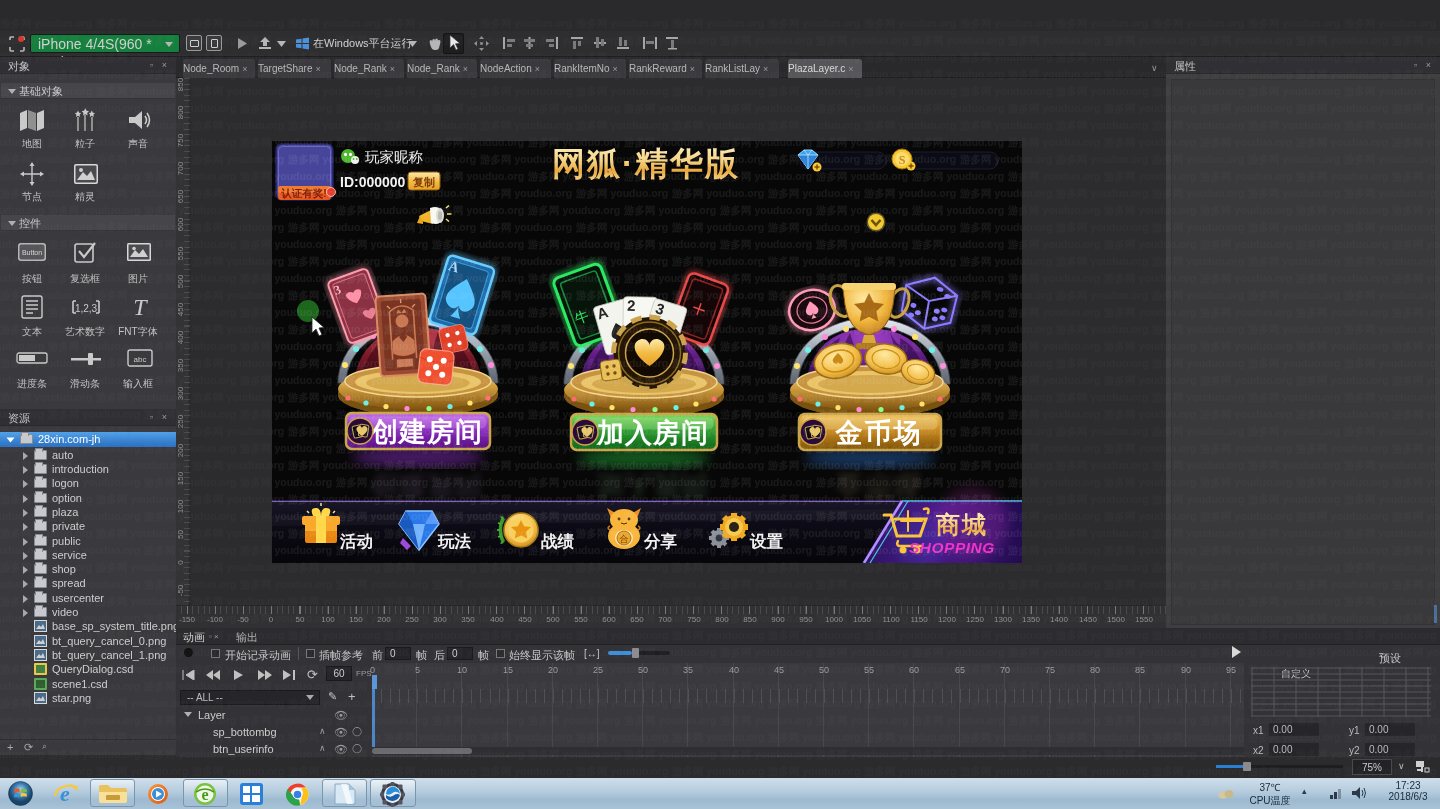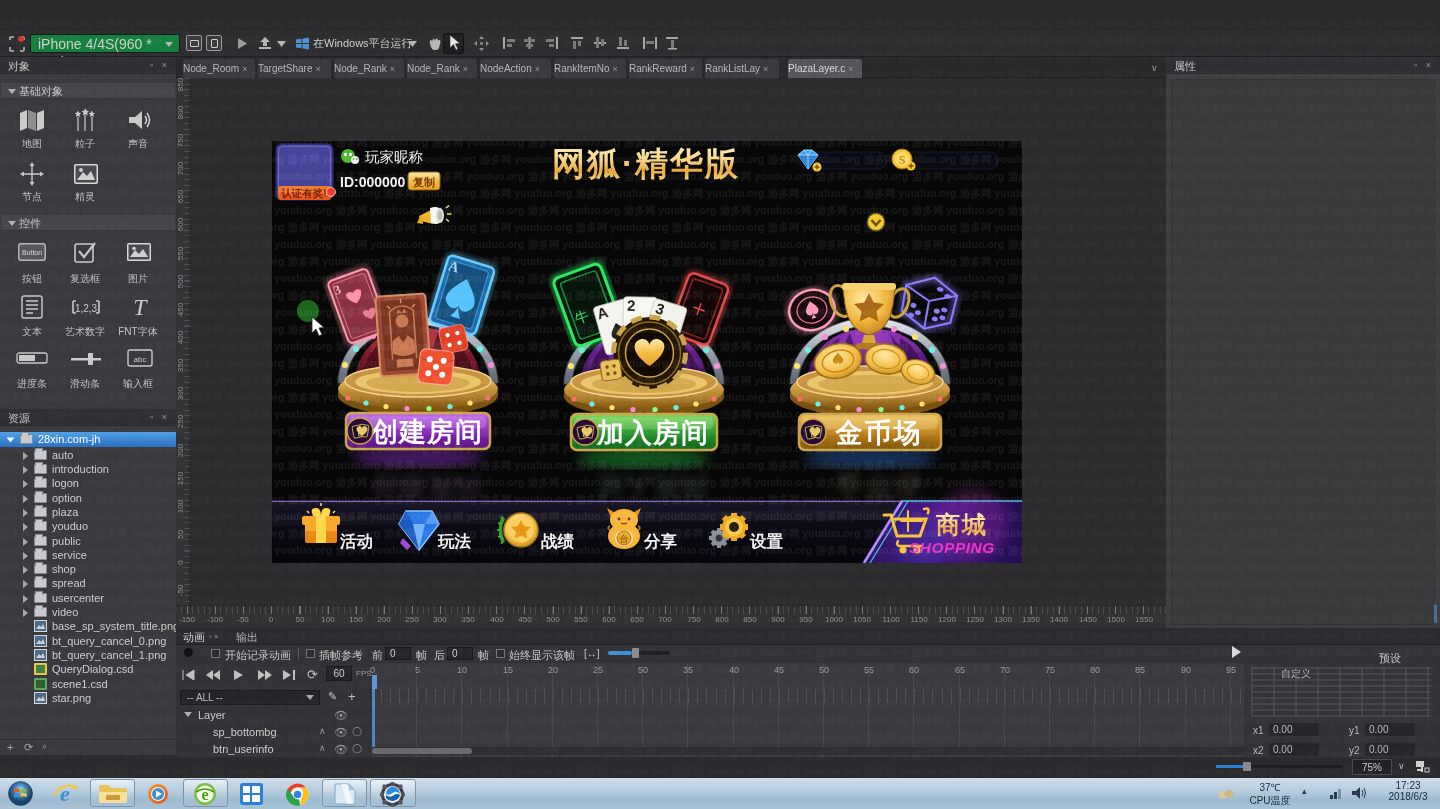--- a/index.html
+++ b/index.html
@@ -290,21 +290,21 @@
         <span class="treetxt">option</span>
       </div>
     <div class="treerow" style="top:448px">
         <span class="arr"></span>
         <span class="fold"></span>
         <span class="treetxt">plaza</span>
       </div>
     <div class="treerow" style="top:462px">
         <span class="arr"></span>
         <span class="fold"></span>
-        <span class="treetxt">youduo</span>
+        <span class="treetxt">private</span>
       </div>
     <div class="treerow" style="top:477px">
         <span class="arr"></span>
         <span class="fold"></span>
         <span class="treetxt">public</span>
       </div>
     <div class="treerow" style="top:491px">
         <span class="arr"></span>
         <span class="fold"></span>
         <span class="treetxt">service</span>

